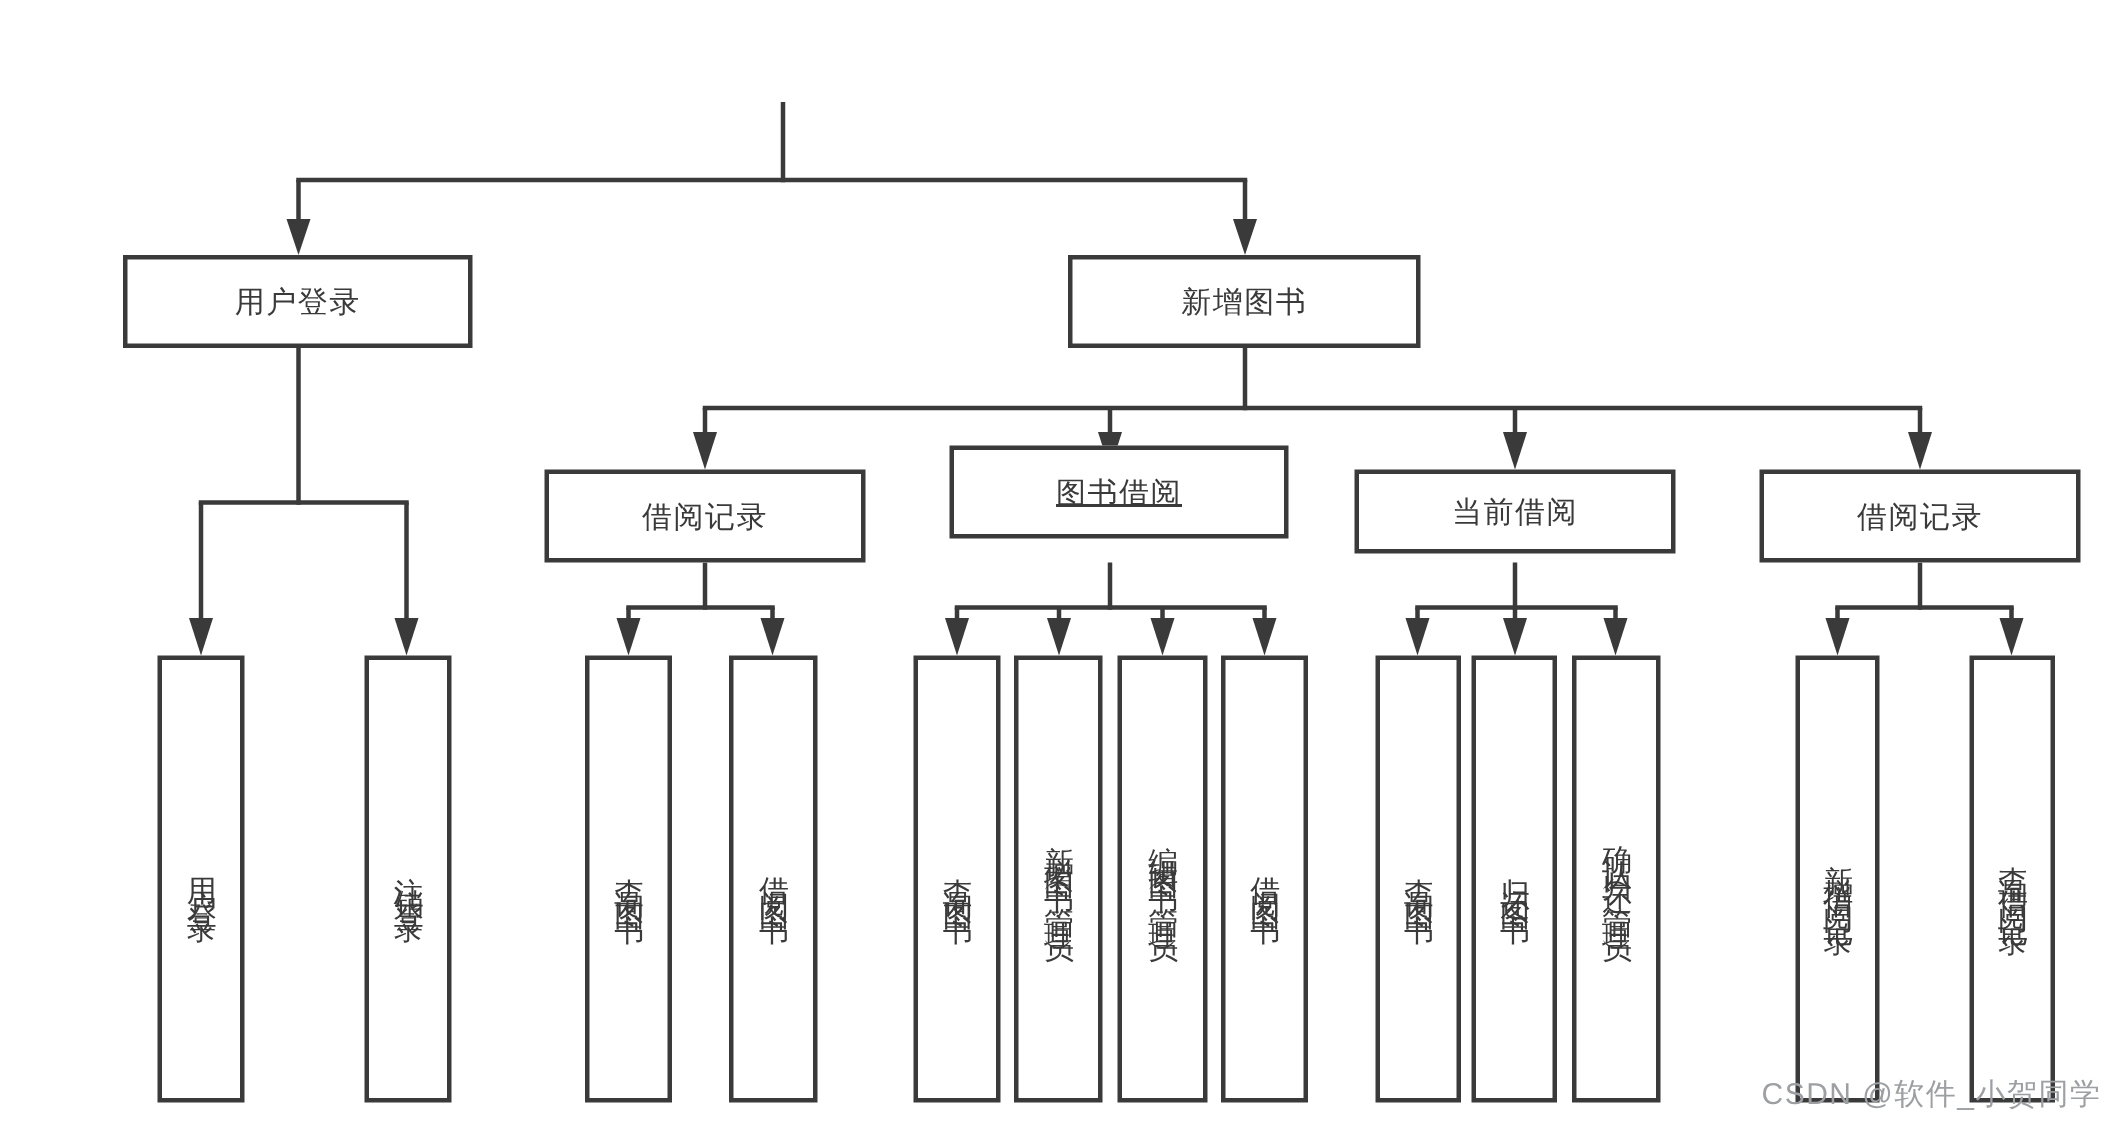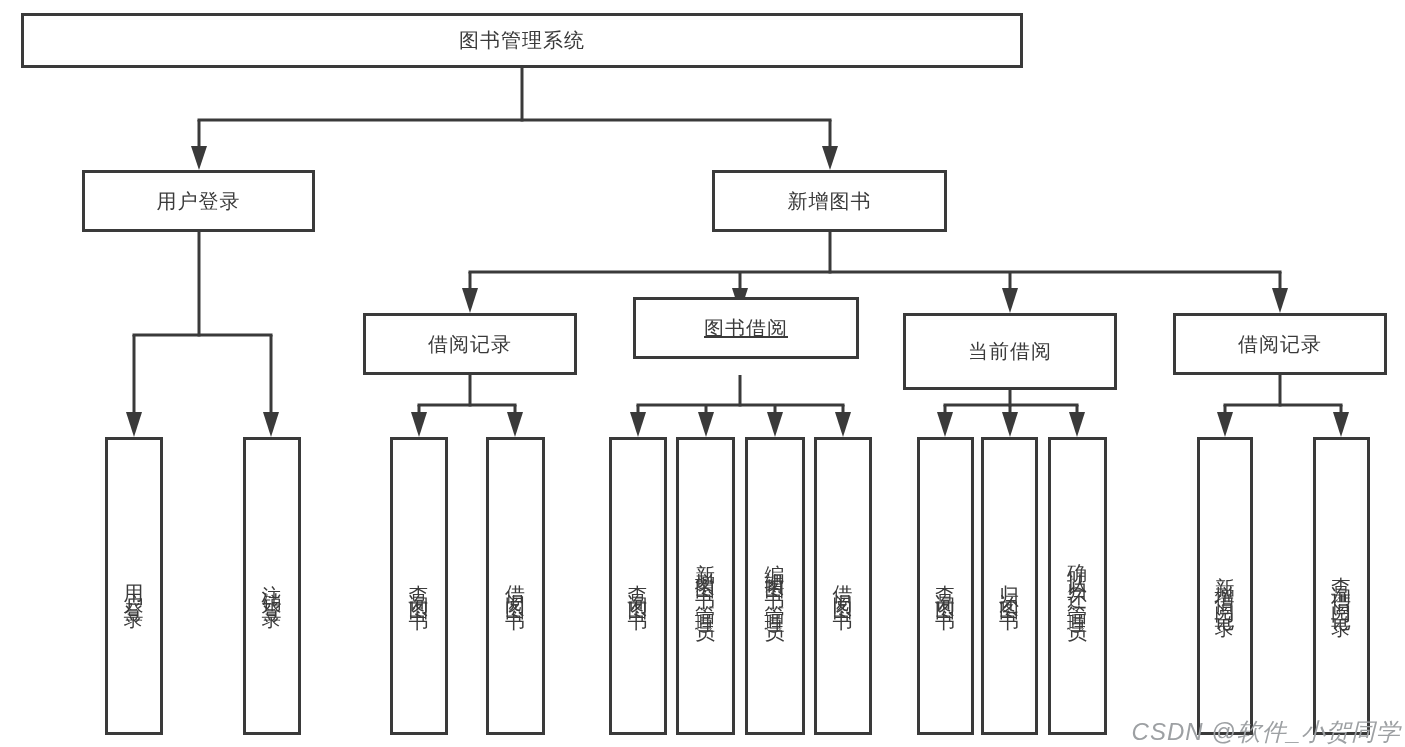--- a/index.html
+++ b/index.html
@@ -49,21 +49,21 @@
     white-space: nowrap;
   }
 
   
   #n-root            { left: 21px;   top: 13px;  width: 1002px; height: 55px; }
   #n-user-login      { left: 82px;   top: 170px; width: 233px;  height: 62px; }
   #n-book-mgmt       { left: 712px;  top: 170px; width: 235px;  height: 62px; }
 
   #n-new-book        { left: 363px;  top: 313px; width: 214px;  height: 62px; }
   #n-book-borrow     { left: 633px;  top: 297px; width: 226px;  height: 62px; text-decoration: underline; }
-  #n-current-borrow  { left: 903px;  top: 313px; width: 214px;  height: 77px; }
+  #n-current-borrow  { left: 903px;  top: 313px; width: 214px;  height: 56px; }
   #n-borrow-record   { left: 1173px; top: 313px; width: 214px;  height: 62px; }
 
   .leaf { top: 437px; height: 298px; }
   #l-user-login      { left: 105px;  width: 58px; }
   #l-logout          { left: 243px;  width: 58px; }
   #l-nb-query        { left: 390px;  width: 58px; }
   #l-nb-borrow       { left: 486px;  width: 59px; }
   #l-bb-query        { left: 609px;  width: 58px; }
   #l-bb-add          { left: 676px;  width: 59px; }
   #l-bb-edit         { left: 745px;  width: 60px; }
@@ -71,24 +71,23 @@
   #l-cb-query        { left: 917px;  width: 57px; }
   #l-cb-return       { left: 981px;  width: 57px; }
   #l-cb-confirm      { left: 1048px; width: 59px; }
   #l-br-add          { left: 1197px; width: 56px; }
   #l-br-query        { left: 1313px; width: 57px; }
 
   .watermark {
     position: absolute;
     right: 4px;
     top: 716px;
-    font-size: 24px;
+    font-size: 20px;
     letter-spacing: 1px;
     color: var(--watermark);
-    font-style: italic;
   }
 </style>
 </head>
 <body>
 
 <div class="stage">
 
   <svg class="wires" viewBox="0 0 1405 747" xmlns="http://www.w3.org/2000/svg">
 
     <g>
@@ -158,21 +157,20 @@
     <g>
       <line x1="1280" y1="375" x2="1280" y2="406.5"></line>
       <line x1="1223.5" y1="405" x2="1342.5" y2="405"></line>
       <line x1="1225" y1="405" x2="1225" y2="416"></line>
       <polygon points="1225,437 1217,412 1233,412"></polygon>
       <line x1="1341" y1="405" x2="1341" y2="416"></line>
       <polygon points="1341,437 1333,412 1349,412"></polygon>
     </g>
   </svg>
 
-  <div class="box" id="n-root">图书管理系统</div>
 
   <div class="box" id="n-user-login">用户登录</div>
 
   <div class="box" id="n-book-mgmt">新增图书</div>
 
   <div class="box" id="n-new-book">借阅记录</div>
 
   <div class="box" id="n-book-borrow">图书借阅</div>
 
   <div class="box" id="n-current-borrow">当前借阅</div>

